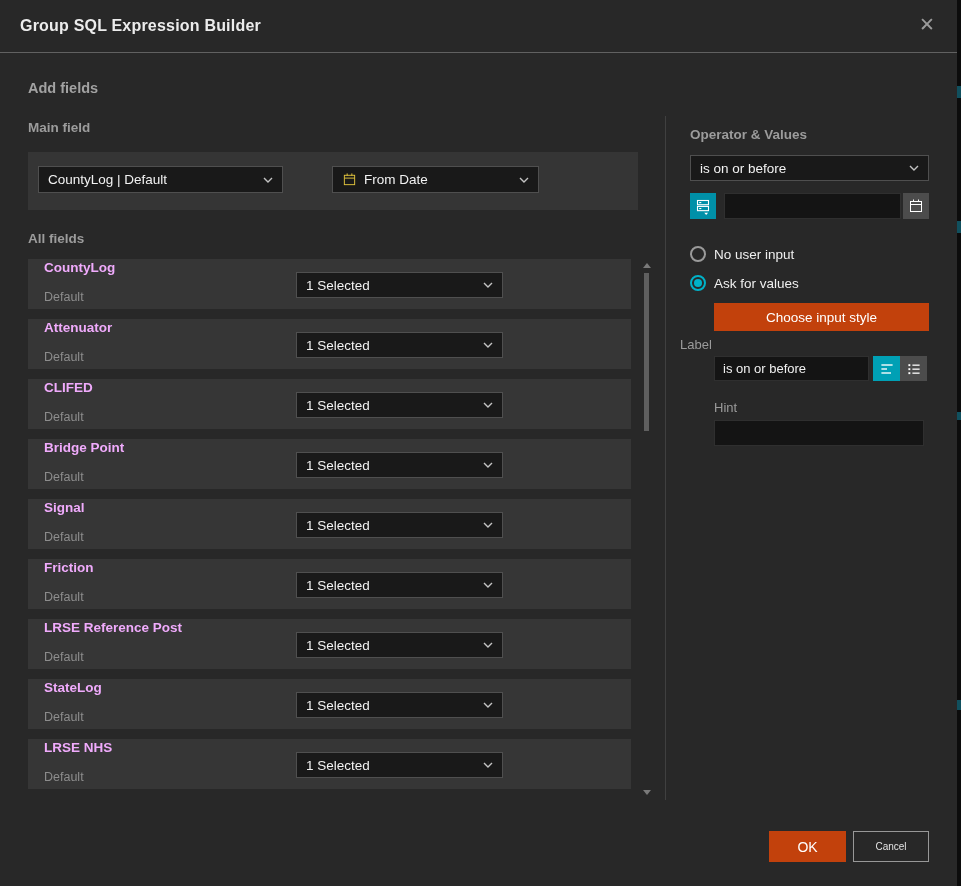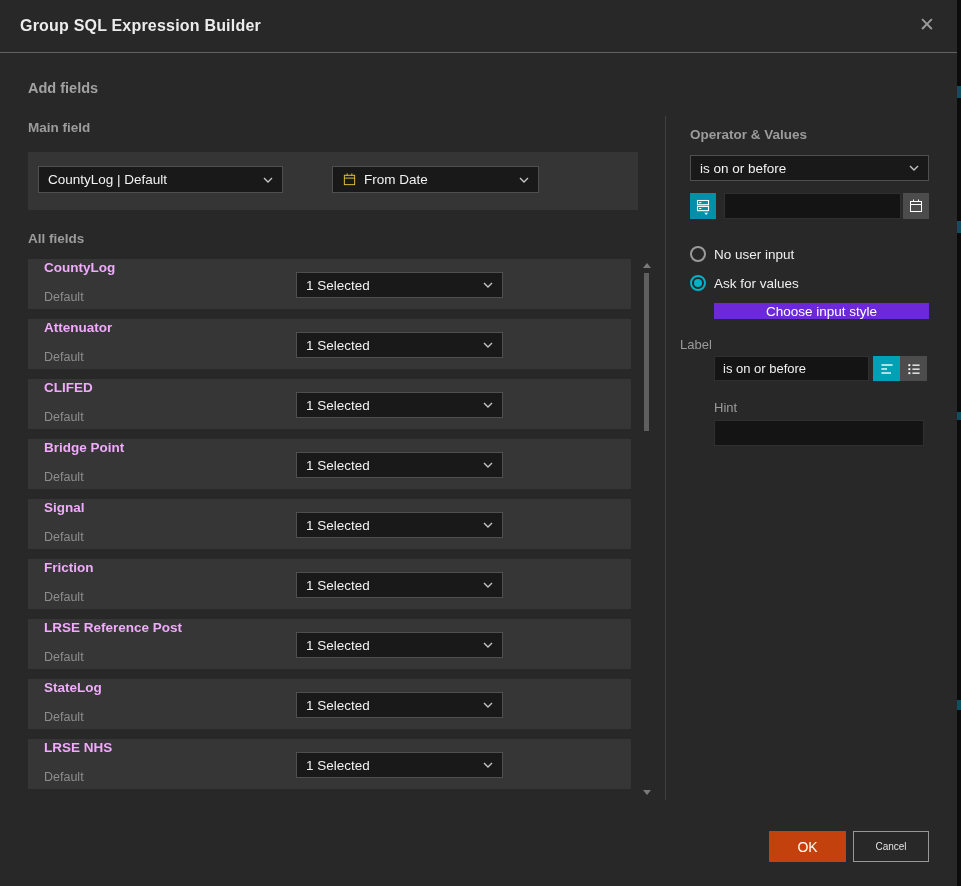--- a/index.html
+++ b/index.html
@@ -54,22 +54,22 @@
   .cal-btn{position:absolute;left:903px;top:193px;width:26px;height:26px;background:#4c4c4c;display:flex;align-items:center;justify-content:center;cursor:pointer;}
   
   .radio{position:absolute;width:16px;height:16px;border-radius:50%;border:2px solid #9a9a9a;box-sizing:border-box;cursor:pointer;}
   .radio.selected{border-color:#00b2c8;}
   .radio.selected::after{content:"";position:absolute;left:2px;top:2px;right:2px;bottom:2px;border-radius:50%;background:#00b2c8;}
   .radio-lbl{position:absolute;font-size:13.5px;color:#efefef;cursor:pointer;}
   .r1{left:690px;top:246px;} .r1l{left:714px;top:247px;}
   .r2{left:690px;top:275px;} .r2l{left:714px;top:276px;}
   
   .choose-btn{
-    position:absolute;left:714px;top:303px;width:215px;height:16px;
-    background:#6d28d9;color:#fff;font-size:13.5px;border:none;cursor:pointer;
+    position:absolute;left:714px;top:303px;width:215px;height:28px;
+    background:#c2410c;color:#fff;font-size:13.5px;border:none;cursor:pointer;
     display:flex;align-items:center;justify-content:center;
     font-family:"Liberation Sans","DejaVu Sans",sans-serif;
   }
   .cap{position:absolute;font-size:13px;color:#9b9b9b;}
   .cap-label{left:680px;top:337px;}
   .cap-hint{left:714px;top:400px;}
   .label-in{left:714px;top:356px;width:155px;height:25px;}
   .sty-btn{position:absolute;top:356px;width:27px;height:25px;display:flex;align-items:center;justify-content:center;cursor:pointer;}
   .sty-align{left:873px;background:#00a0b5;}
   .sty-list{left:900px;background:#4c4c4c;}

